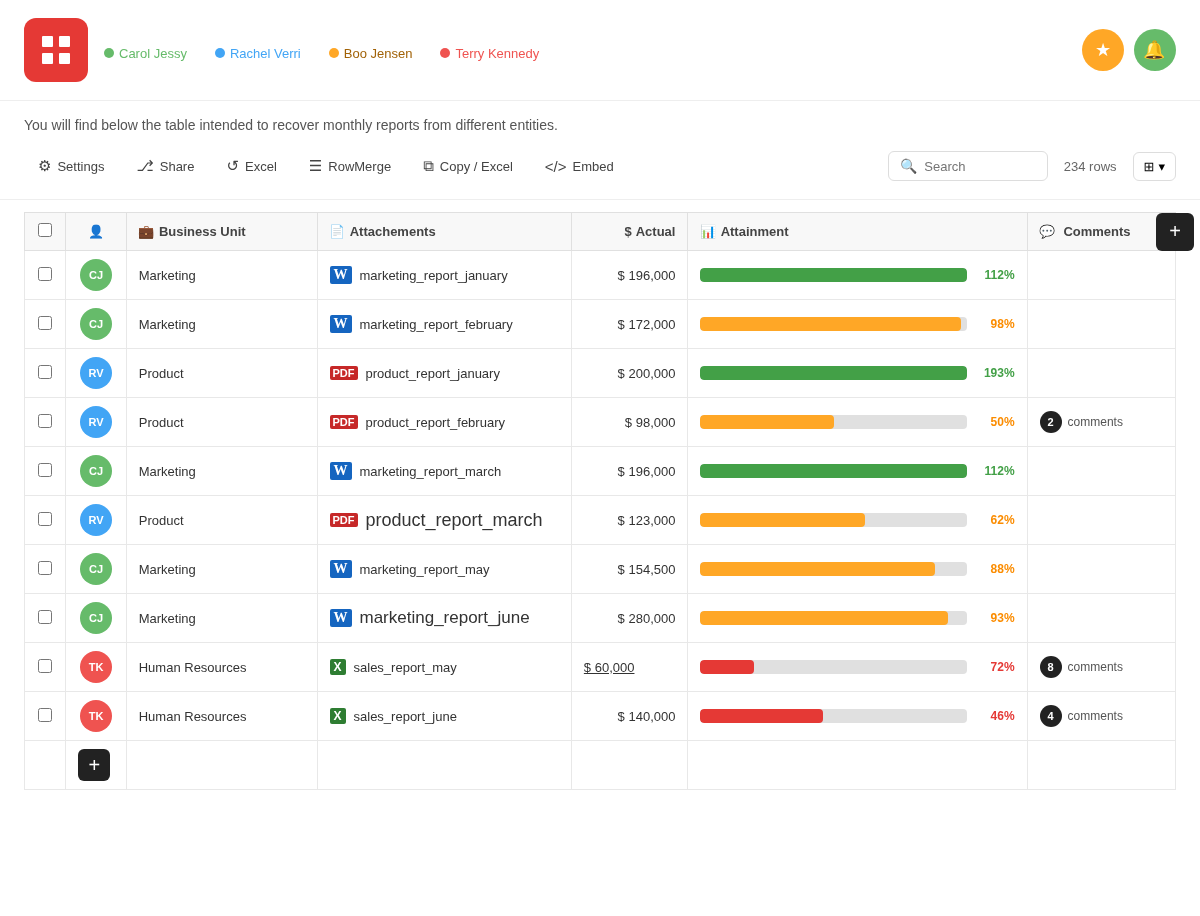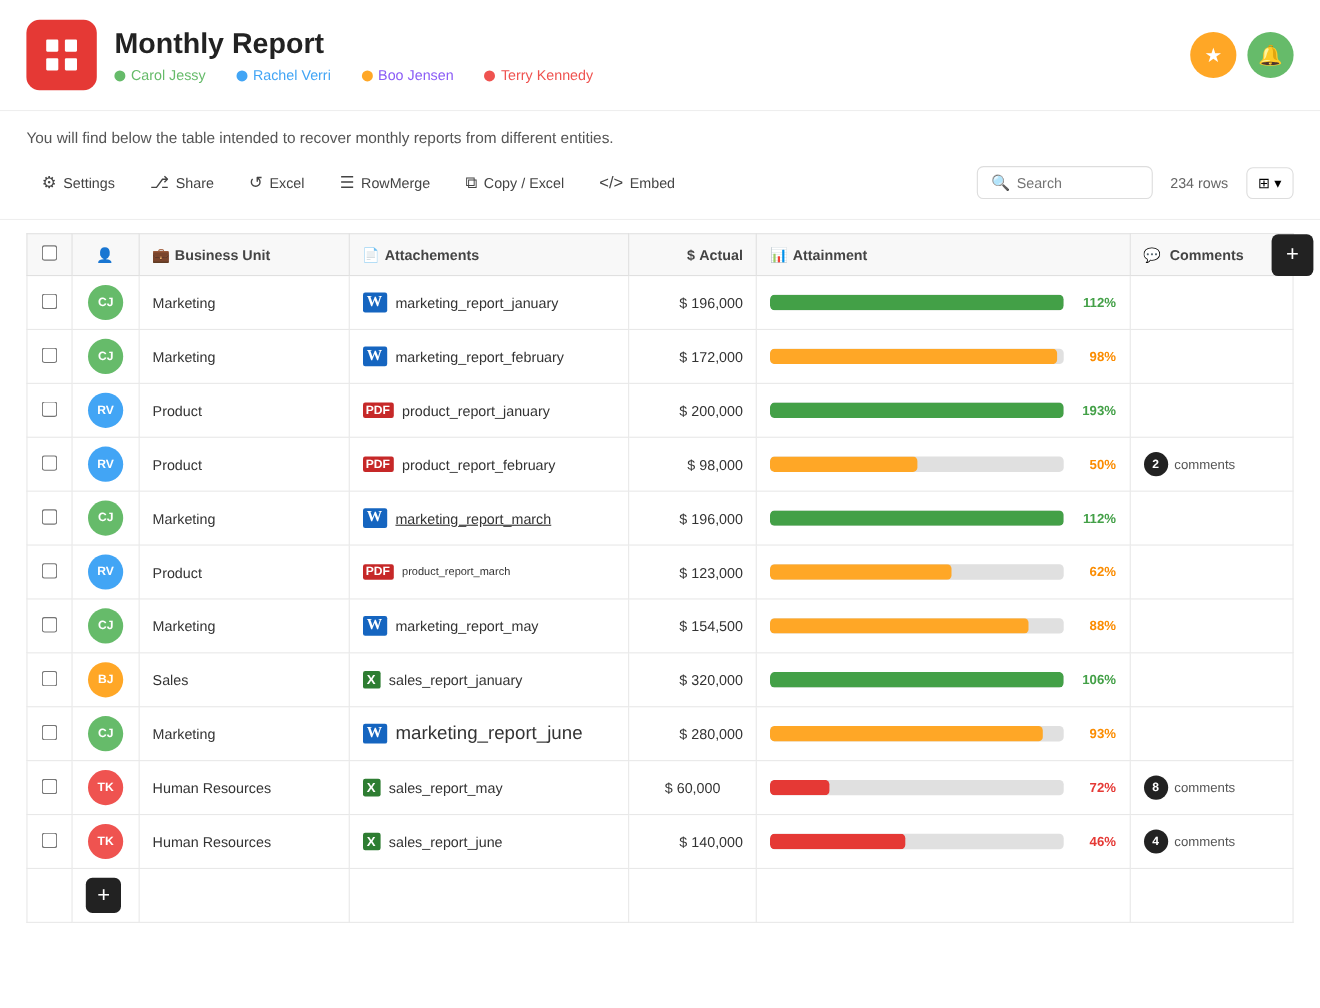--- a/index.html
+++ b/index.html
@@ -79,33 +79,32 @@
 <div class="header">
   <div class="logo">
     <svg viewBox="0 0 36 36" fill="none">
       <rect x="4" y="4" width="11" height="11" fill="white" rx="1"></rect>
       <rect x="21" y="4" width="11" height="11" fill="white" rx="1"></rect>
       <rect x="4" y="21" width="11" height="11" fill="white" rx="1"></rect>
       <rect x="21" y="21" width="11" height="11" fill="white" rx="1"></rect>
     </svg>
   </div>
   <div class="title-block">
-    <h1>Monthly Report</h1>
     <div class="collaborators">
       <span class="collab">
         <span class="collab-dot" style="background:#66BB6A;"></span>
         <span style="color:#66BB6A;">Carol Jessy</span>
       </span>
       <span class="collab">
         <span class="collab-dot" style="background:#42A5F5;"></span>
         <span style="color:#42A5F5;">Rachel Verri</span>
       </span>
       <span class="collab">
         <span class="collab-dot" style="background:#FFA726;"></span>
-        <span style="color:#8b5cf6;">Boo Jensen</span>
+        <span style="color:#a16207;">Boo Jensen</span>
       </span>
       <span class="collab">
         <span class="collab-dot" style="background:#EF5350;"></span>
         <span style="color:#EF5350;">Terry Kennedy</span>
       </span>
     </div>
   </div>
   <div class="header-actions">
     <button class="header-btn btn-star">★</button>
     <button class="header-btn btn-bell">🔔</button>
@@ -266,21 +265,21 @@
         </tr>
         <tr>
           <td class="col-check"><input type="checkbox" style=""></td>
           <td class="col-avatar">
             <div class="avatar av-cj">CJ</div>
           </td>
           <td class="col-bunit">Marketing</td>
           <td class="col-attach">
             <div class="attach-cell">
               <span class="file-icon file-word" style="font-weight:700;font-size:14px;background:#1565C0;color:white;padding:1px 4px;border-radius:2px;font-family:serif;">W</span>
-              <span style="font-size:13px;text-decoration:underline;">marketing_report_march</span>
+              <span style="font-size:13px;">marketing_report_march</span>
             </div>
           </td>
           <td class="col-actual" style="text-align:right;">$ 196,000</td>
           <td class="col-attain">
     <div class="progress-bar-wrap">
       <div class="progress-bg">
         <div class="progress-fill" style="width:100%;background:#43A047;"></div>
       </div>
       <span class="pct-label green">112%</span>
     </div>
@@ -289,21 +288,21 @@
         </tr>
         <tr>
           <td class="col-check"><input type="checkbox" style=""></td>
           <td class="col-avatar">
             <div class="avatar av-rv">RV</div>
           </td>
           <td class="col-bunit">Product</td>
           <td class="col-attach">
             <div class="attach-cell">
               <span class="file-icon file-pdf" style="font-weight:700;font-size:11px;background:#C62828;color:white;padding:1px 3px;border-radius:2px;">PDF</span>
-              <span style="font-size:10px;">product_report_march</span>
+              <span style="font-size:18px;">product_report_march</span>
             </div>
           </td>
           <td class="col-actual" style="text-align:right;">$ 123,000</td>
           <td class="col-attain">
     <div class="progress-bar-wrap">
       <div class="progress-bg">
         <div class="progress-fill" style="width:62%;background:#FFA726;"></div>
       </div>
       <span class="pct-label orange">62%</span>
     </div>
@@ -329,43 +328,20 @@
         <div class="progress-fill" style="width:88%;background:#FFA726;"></div>
       </div>
       <span class="pct-label orange">88%</span>
     </div>
   </td>
           <td class="col-comments"></td>
         </tr>
         <tr>
           <td class="col-check"><input type="checkbox" style=""></td>
           <td class="col-avatar">
-            <div class="avatar av-bj">BJ</div>
-          </td>
-          <td class="col-bunit">Sales</td>
-          <td class="col-attach">
-            <div class="attach-cell">
-              <span class="file-icon file-excel" style="font-weight:700;font-size:12px;background:#2E7D32;color:white;padding:1px 4px;border-radius:2px;">X</span>
-              <span style="font-size:13px;">sales_report_january</span>
-            </div>
-          </td>
-          <td class="col-actual" style="text-align:right;">$ 320,000</td>
-          <td class="col-attain">
-    <div class="progress-bar-wrap">
-      <div class="progress-bg">
-        <div class="progress-fill" style="width:100%;background:#43A047;"></div>
-      </div>
-      <span class="pct-label green">106%</span>
-    </div>
-  </td>
-          <td class="col-comments"></td>
-        </tr>
-        <tr>
-          <td class="col-check"><input type="checkbox" style=""></td>
-          <td class="col-avatar">
             <div class="avatar av-cj">CJ</div>
           </td>
           <td class="col-bunit">Marketing</td>
           <td class="col-attach">
             <div class="attach-cell">
               <span class="file-icon file-word" style="font-weight:700;font-size:14px;background:#1565C0;color:white;padding:1px 4px;border-radius:2px;font-family:serif;">W</span>
               <span style="font-size:17px;">marketing_report_june</span>
             </div>
           </td>
           <td class="col-actual" style="text-align:right;">$ 280,000</td>
@@ -384,21 +360,21 @@
           <td class="col-avatar">
             <div class="avatar av-tk">TK</div>
           </td>
           <td class="col-bunit">Human Resources</td>
           <td class="col-attach">
             <div class="attach-cell">
               <span class="file-icon file-excel" style="font-weight:700;font-size:12px;background:#2E7D32;color:white;padding:1px 4px;border-radius:2px;">X</span>
               <span style="font-size:13px;">sales_report_may</span>
             </div>
           </td>
-          <td class="col-actual" style="text-align:center;">$ 60,000</td>
+          <td class="col-actual" style="text-align:left;text-decoration:underline;">$ 60,000</td>
           <td class="col-attain">
     <div class="progress-bar-wrap">
       <div class="progress-bg">
         <div class="progress-fill" style="width:20%;background:#E53935;"></div>
       </div>
       <span class="pct-label red">72%</span>
     </div>
   </td>
           <td class="col-comments"><div class="comment-badge">
       <span class="badge-circle">8</span>

